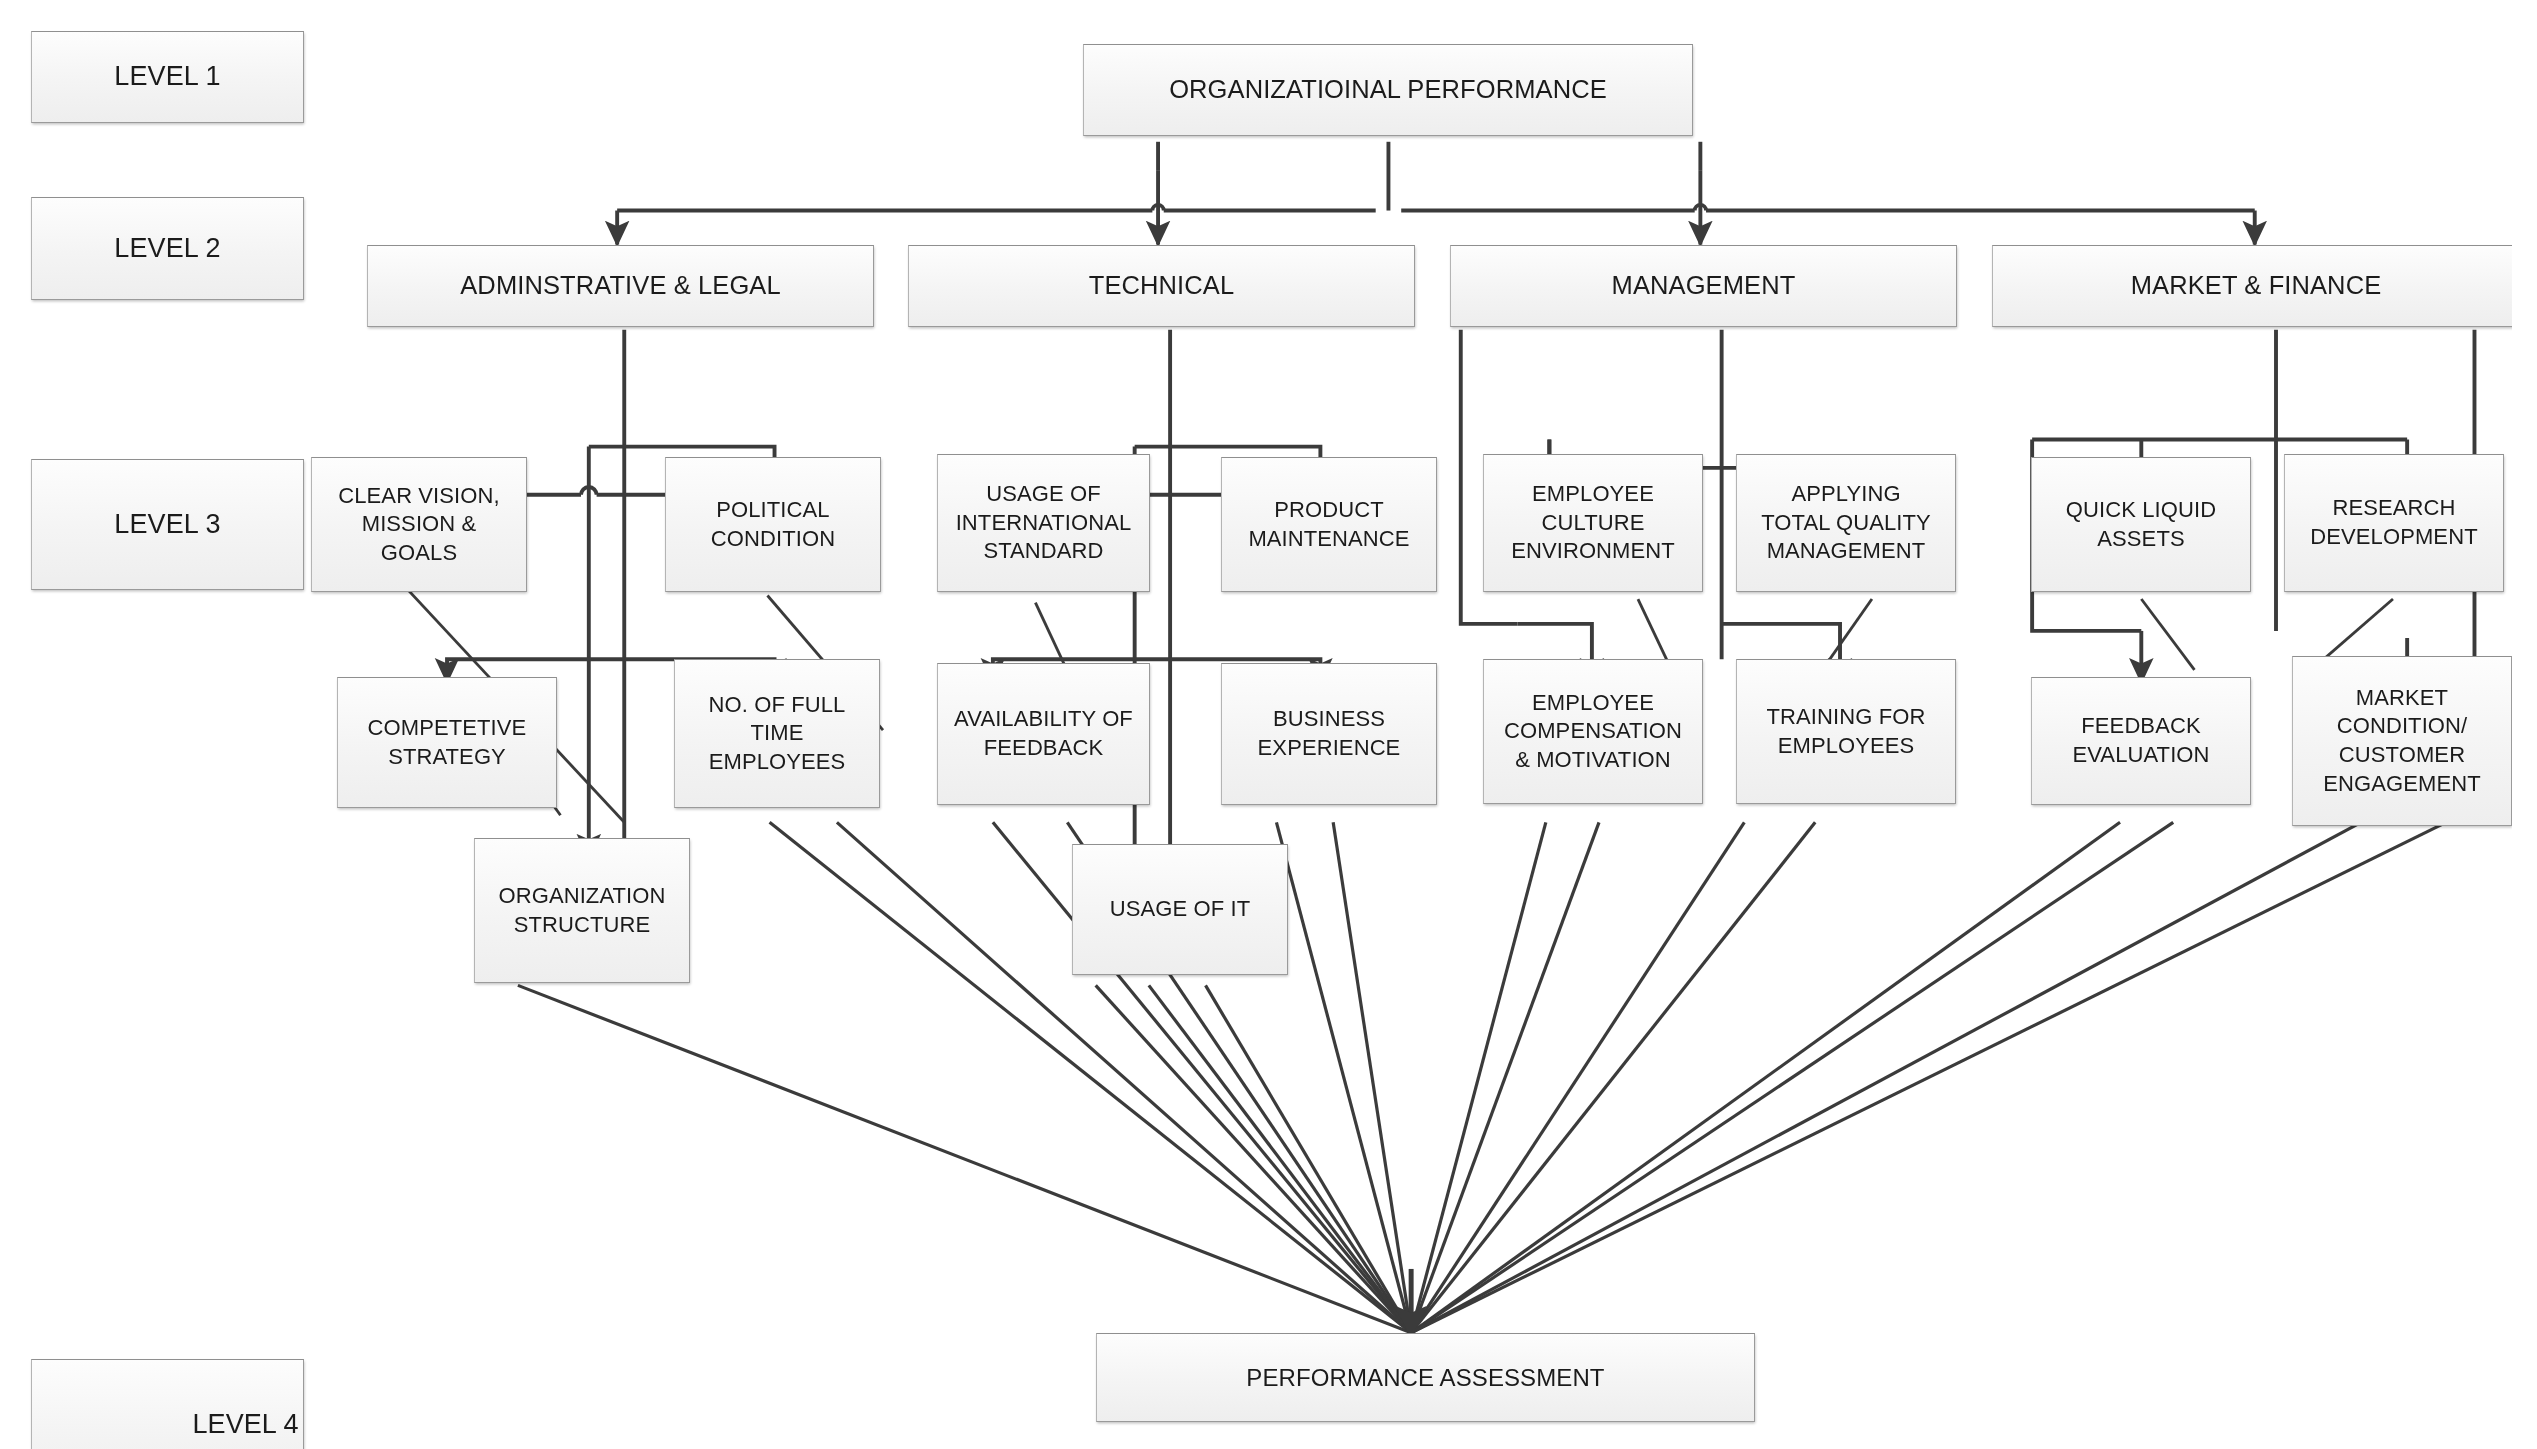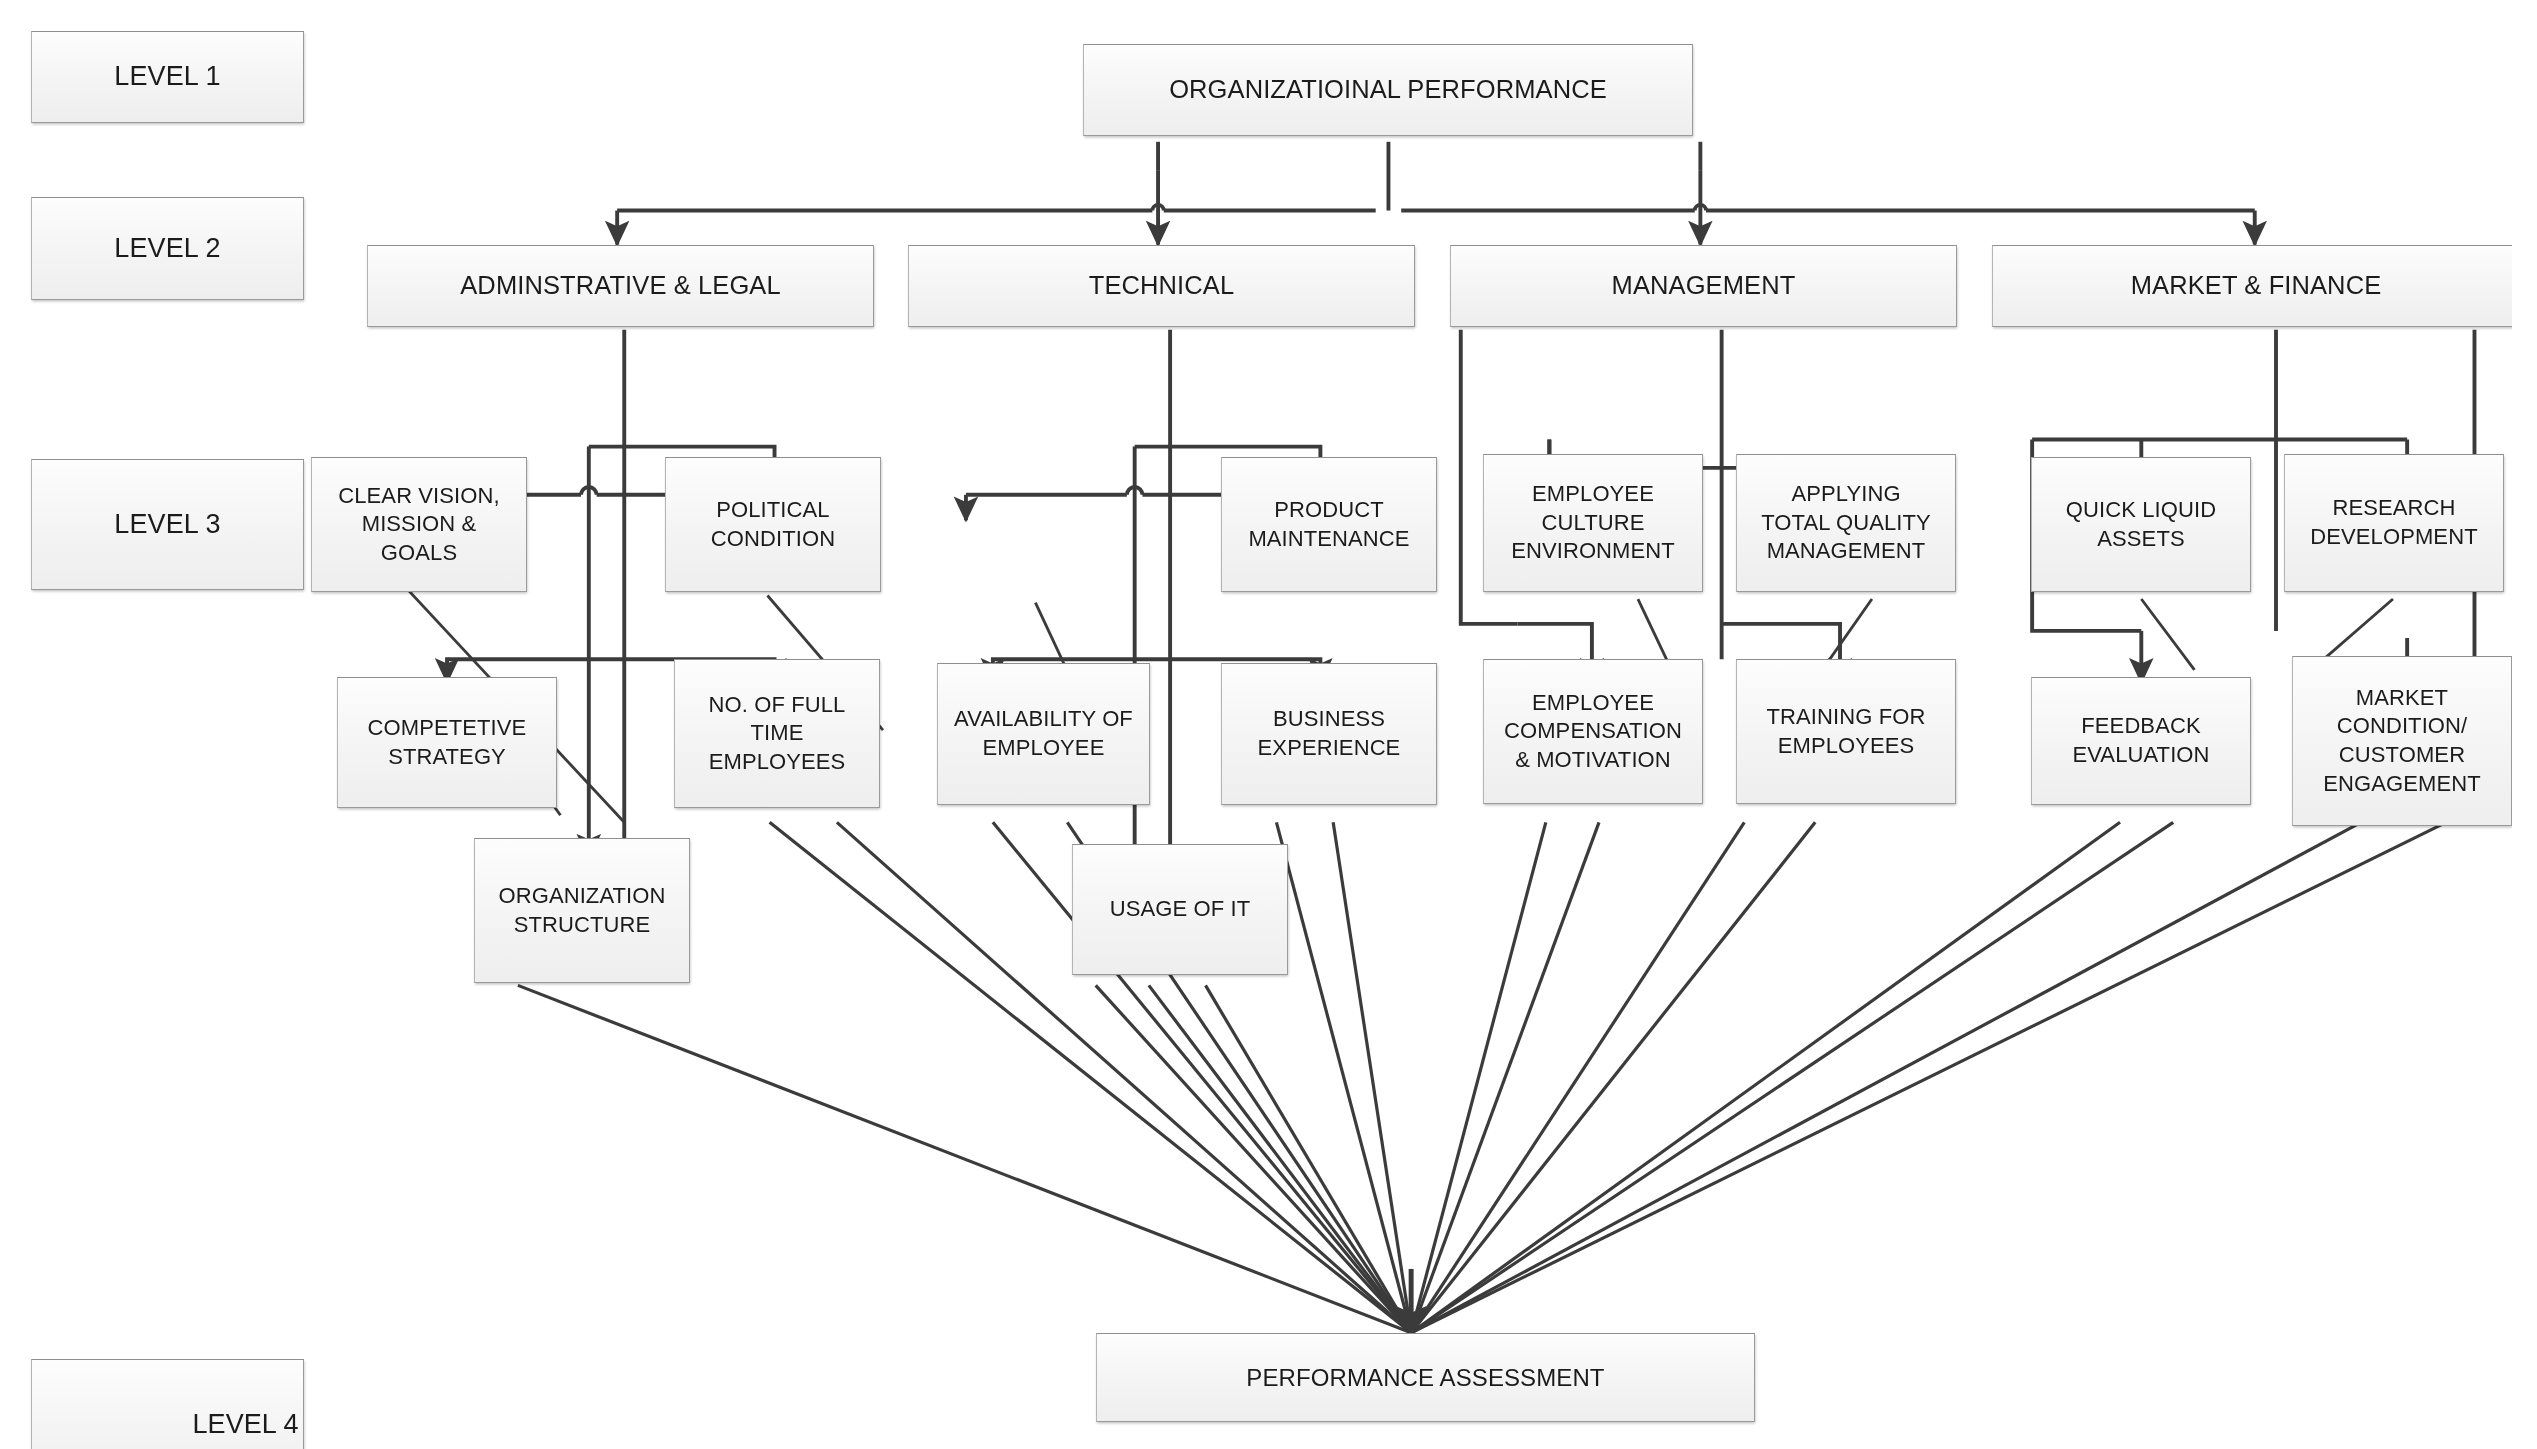--- a/index.html
+++ b/index.html
@@ -203,27 +203,32 @@
   <div class="node l3" style="left:674px; top:659px; width:206px; height:149px;">
     <span class="txt">NO. OF FULL
 TIME
 EMPLOYEES</span>
   </div>
   <div class="node l3" style="left:474px; top:838px; width:216px; height:145px;">
     <span class="txt">ORGANIZATION
 STRUCTURE</span>
   </div>
 
+  <div class="node l3" style="left:937px; top:454px; width:213px; height:138px;">
+    <span class="txt">USAGE OF
+INTERNATIONAL
+STANDARD</span>
+  </div>
   <div class="node l3" style="left:1221px; top:457px; width:216px; height:135px;">
     <span class="txt">PRODUCT
 MAINTENANCE</span>
   </div>
   <div class="node l3" style="left:937px; top:663px; width:213px; height:142px;">
     <span class="txt">AVAILABILITY OF
-EMPLOYEE</span>
+FEEDBACK</span>
   </div>
   <div class="node l3" style="left:1221px; top:663px; width:216px; height:142px;">
     <span class="txt">BUSINESS
 EXPERIENCE</span>
   </div>
   <div class="node l3" style="left:1072px; top:844px; width:216px; height:131px;">
     <span class="txt">USAGE OF IT</span>
   </div>
 
   <div class="node l3" style="left:1483px; top:454px; width:220px; height:138px;">

